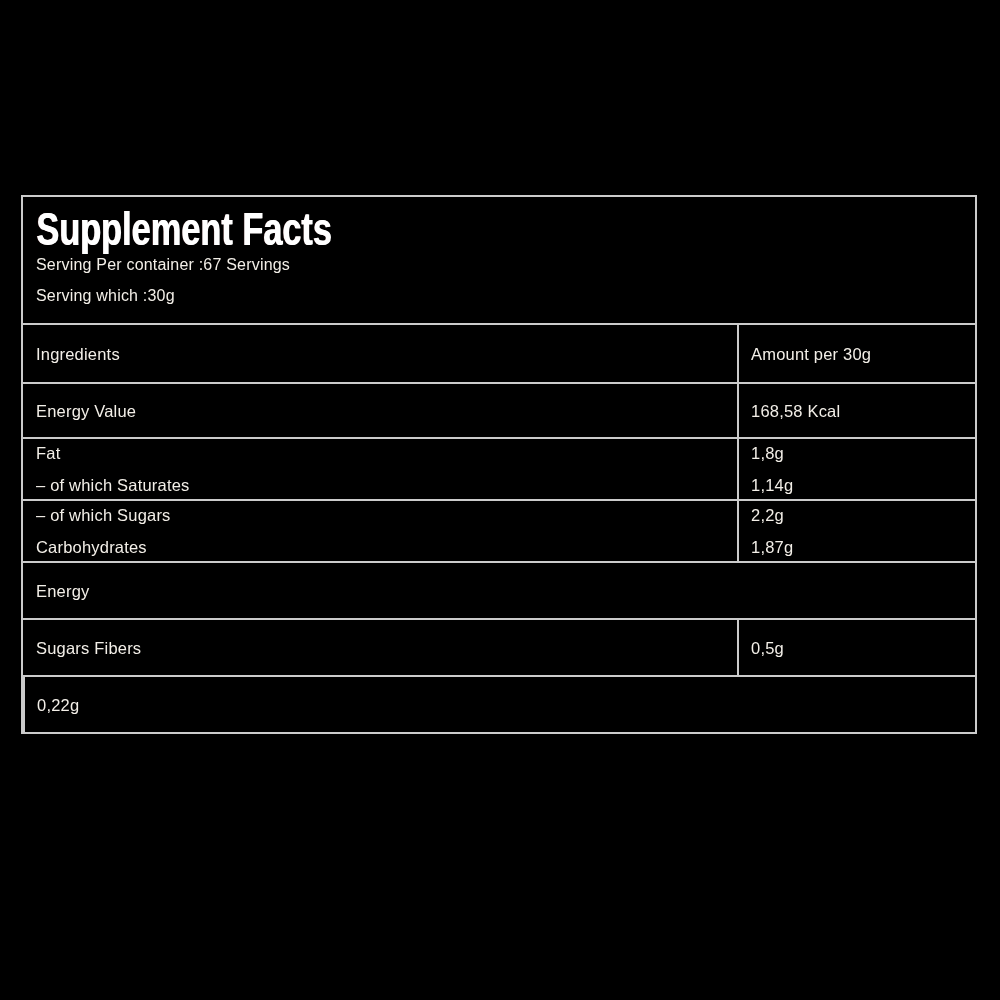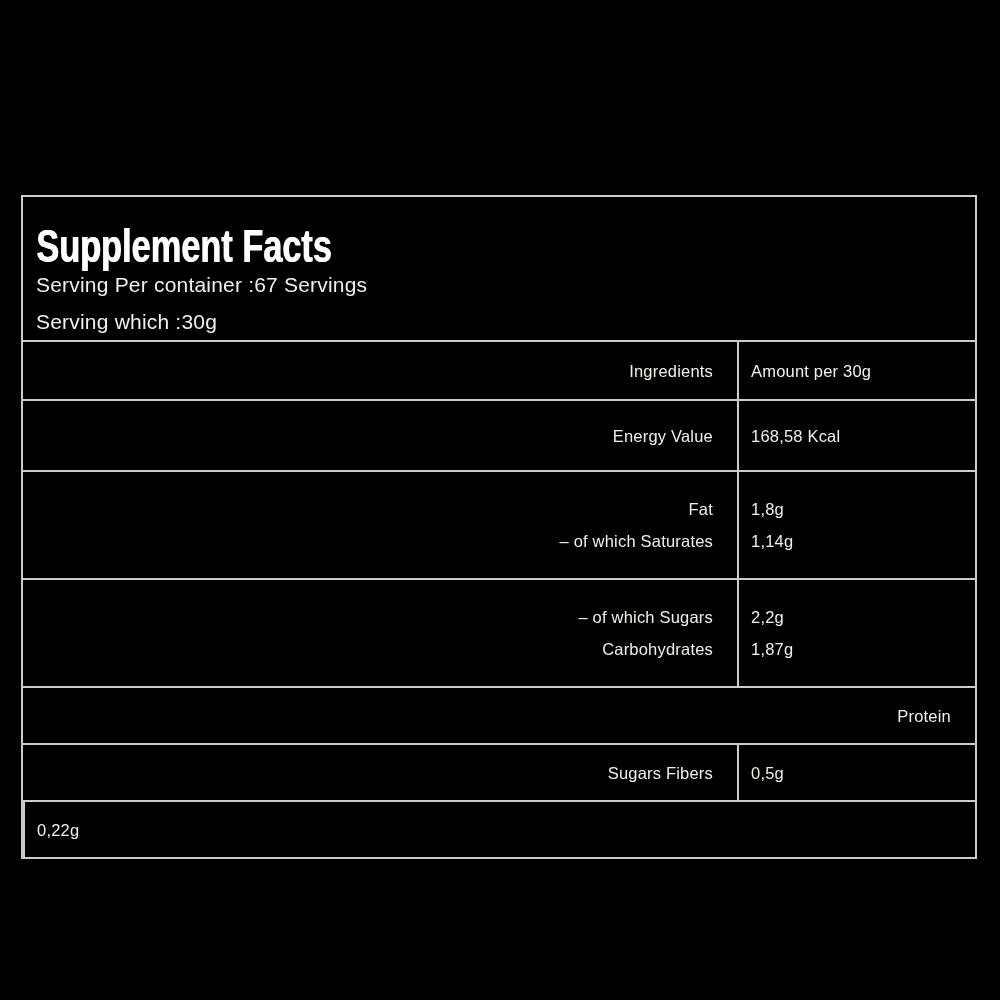--- a/index.html
+++ b/index.html
@@ -14,73 +14,71 @@
     position: absolute;
     left: 21px; top: 195px;
     width: 956px;
     border: 2px solid #cbcbcb;
     background: #000;
   }
   
   .head {
     padding: 8px 14px 26px 13px;
     height: 126px;
-    margin-top: 17px;
   }
   .title {
     font-size: 44px;
     font-weight: bold;
     letter-spacing: 0px;
     color: #ffffff;
     transform: scale(0.78, 1.04);
     transform-origin: left top;
     white-space: nowrap;
     line-height: 1.05;
     text-shadow: 1px 0 0 #fff, -0.5px 0 0 rgba(120,40,40,0.35);
   }
   .sub {
-    font-size: 21px;
+    font-size: 16px;
     color: #f3efe8;
     letter-spacing: 0.2px;
   }
   .sub.first { margin-top: 5px; }
   .sub.second { margin-top: 13px; }
   
   .row {
     display: flex;
     border-top: 2px solid #cbcbcb;
     align-items: stretch;
   }
   .cell-l {
     flex: 1 1 auto;
-    padding: 0 24px 0 13px;
+    padding: 0 14px 0 13px;
     display: flex;
     flex-direction: column;
     justify-content: center;
-    align-items: flex-end;
   }
   .cell-r {
     width: 238px;
     flex: 0 0 238px;
     border-left: 2px solid #cbcbcb;
     padding: 0 2px 0 12px;
     display: flex;
     flex-direction: column;
     justify-content: center;
   }
   .row .line {
     font-size: 16.5px;
     line-height: 32px;
     letter-spacing: 0.2px;
     white-space: nowrap;
   }
   .h-56 { height: 57px; }
   .h-59 { height: 59px; }
-  .h-55 { height: 71px; }
-  .h-86 { height: 108px; }
+  .h-55 { height: 55px; }
+  .h-86 { height: 62px; }
 </style>
 </head>
 <body>
 
 <div class="panel">
 
   <div class="head">
     <div class="title">Supplement Facts</div>
     <div class="sub first">Serving Per container :67 Servings</div>
     <div class="sub second">Serving which :30g</div>
@@ -121,21 +119,21 @@
       <div class="line">Carbohydrates</div>
     </div>
     <div class="cell-r">
       <div class="line">2,2g</div>
       <div class="line">1,87g</div>
     </div>
   </div>
 
   <div class="row h-56">
     <div class="cell-l">
-      <div class="line">Protein</div>
+      <div class="line">Energy</div>
     </div>
   </div>
 
   <div class="row h-56">
     <div class="cell-l">
       <div class="line">Sugars Fibers</div>
     </div>
     <div class="cell-r">
       <div class="line">0,5g</div>
     </div>

